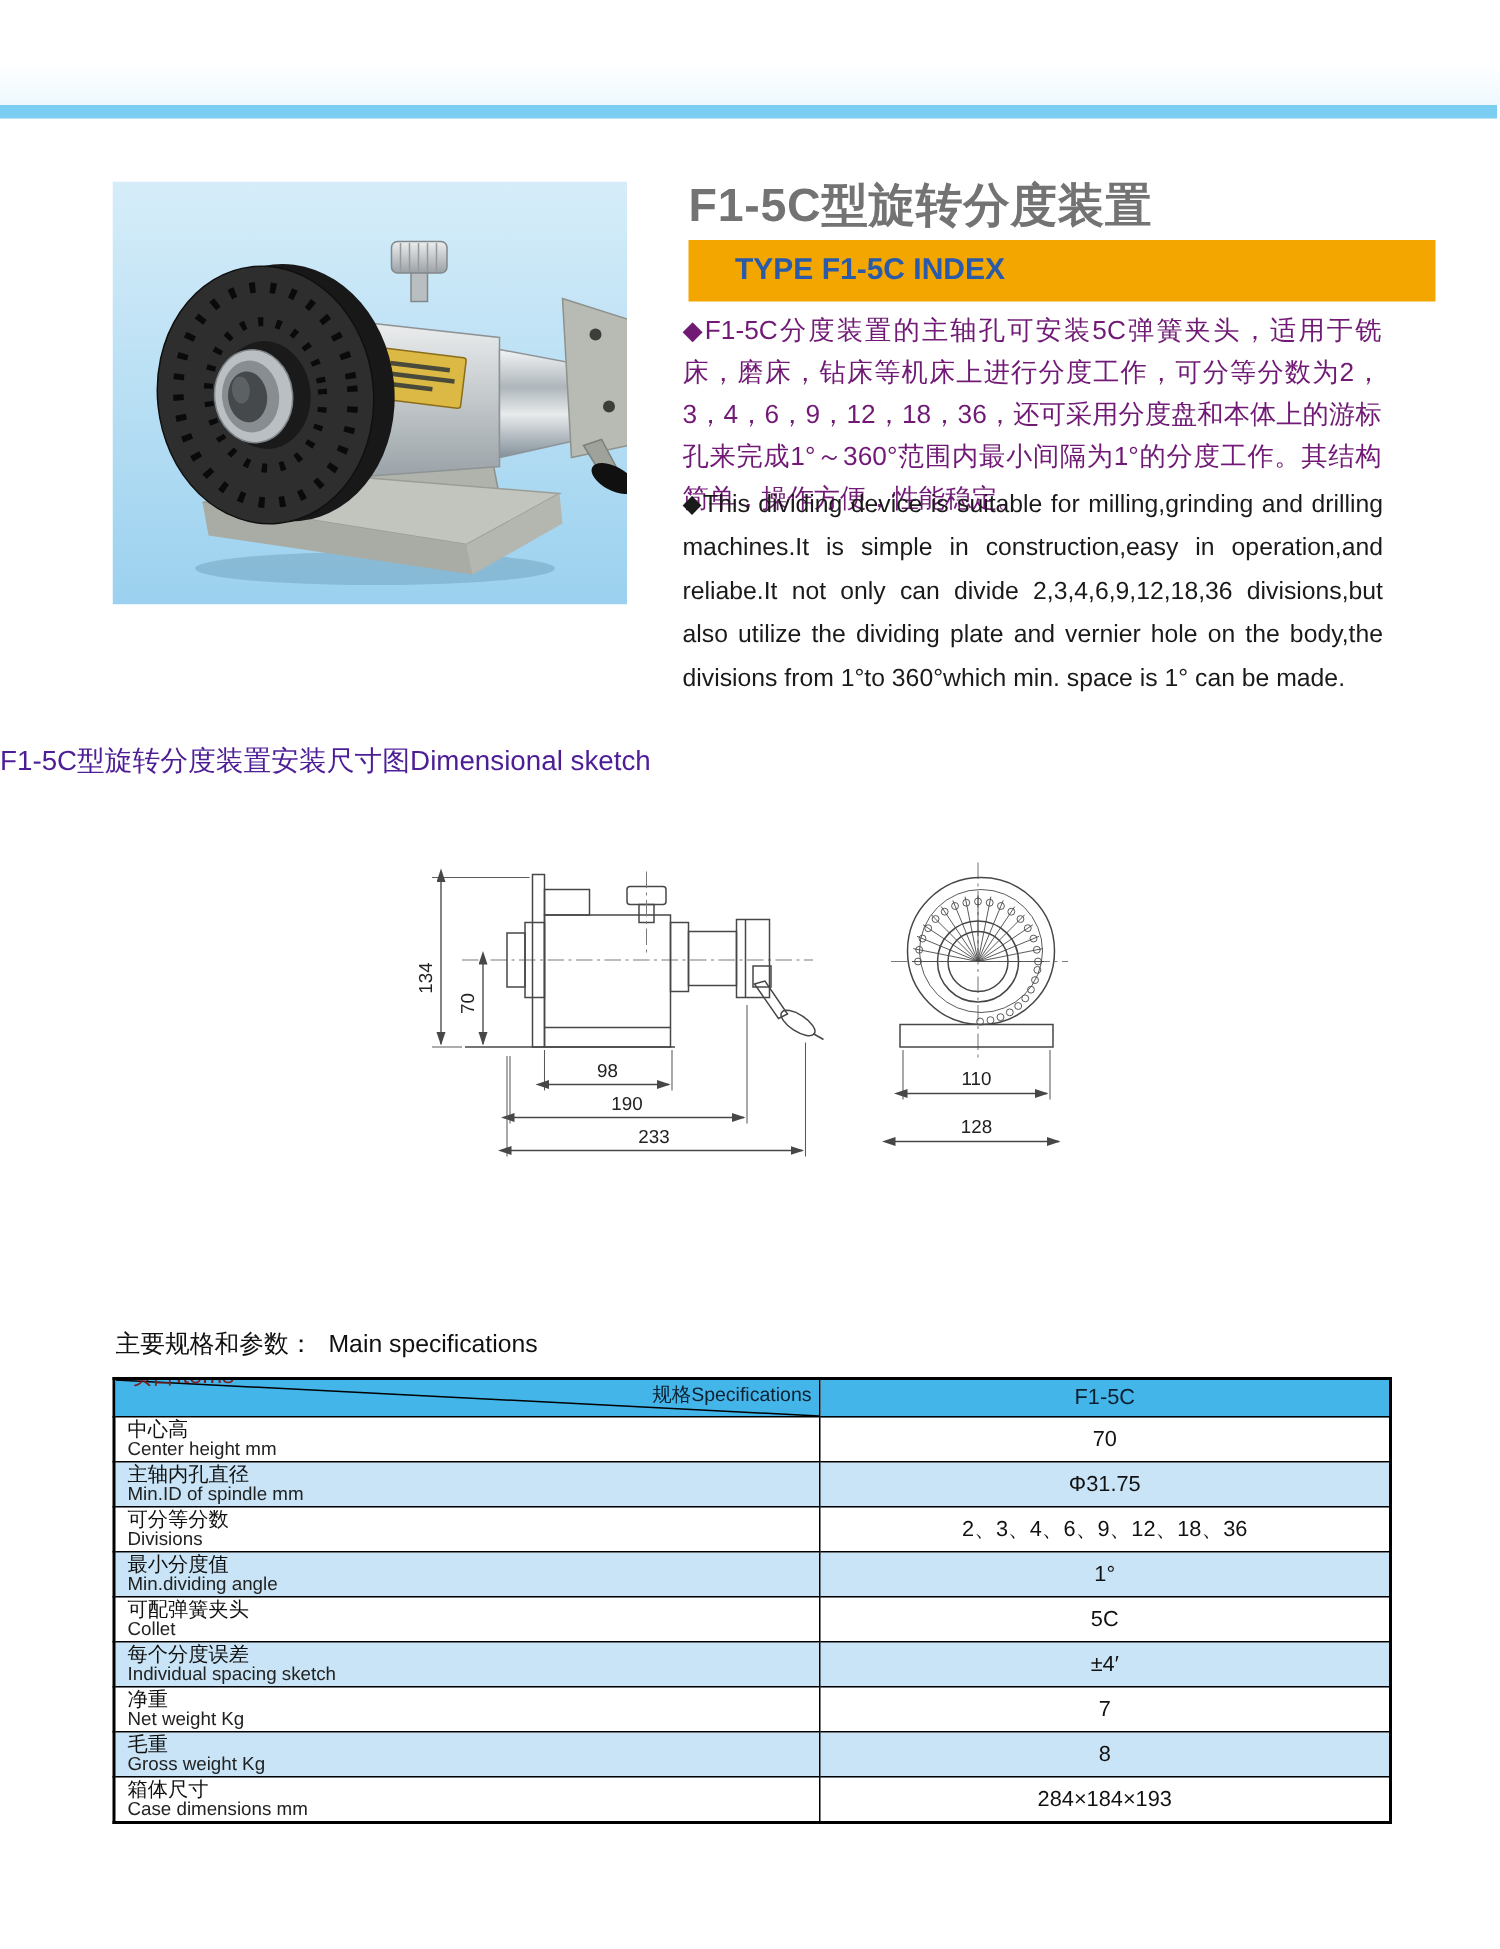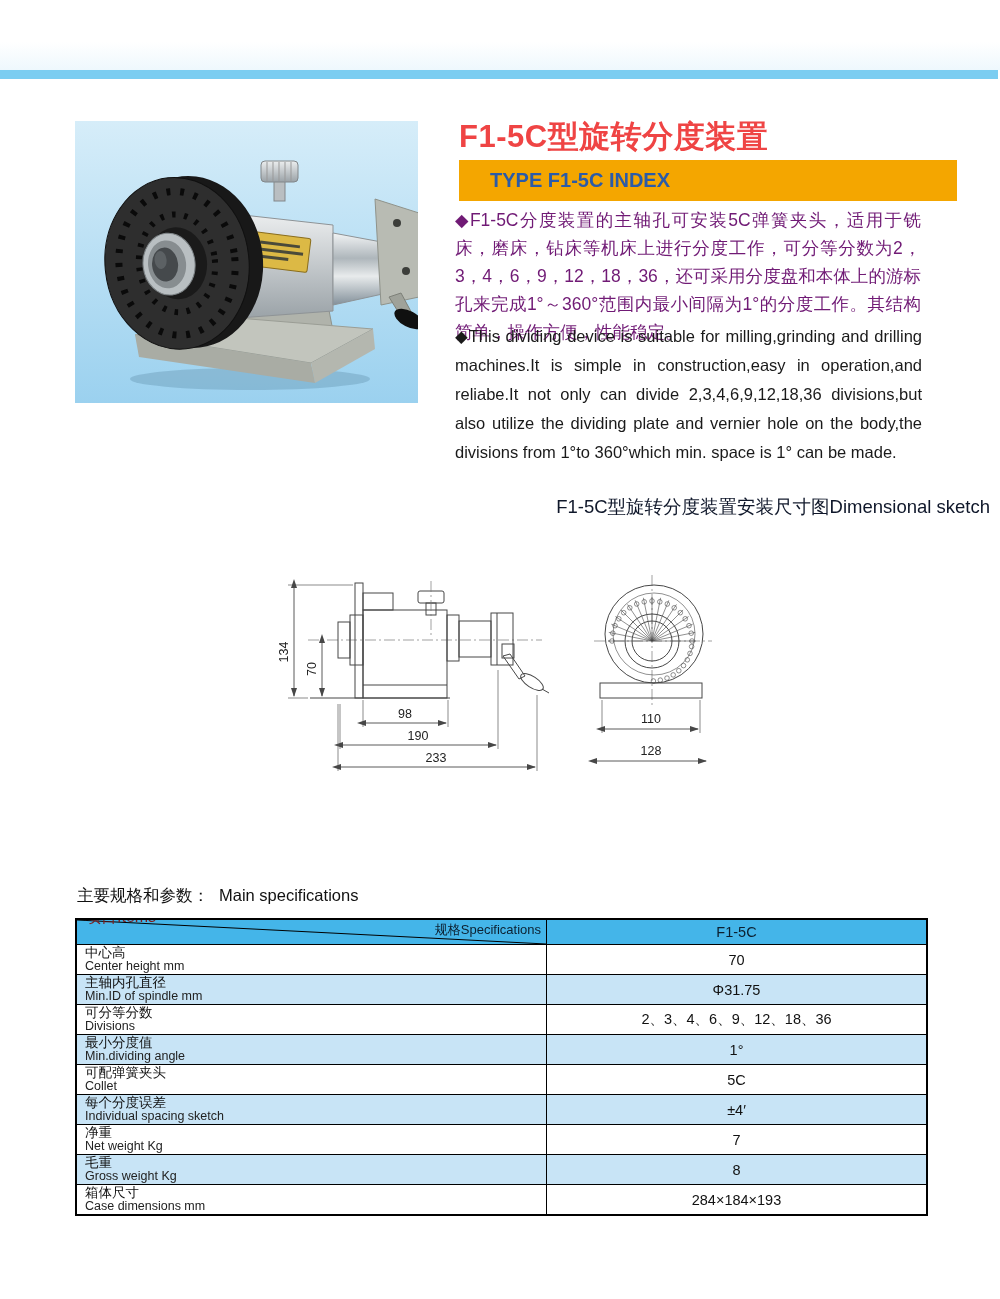--- a/index.html
+++ b/index.html
@@ -7,31 +7,31 @@
     position:relative;width:1000px;height:1299px;background:#fff;overflow:hidden;
     font-family:"Liberation Sans","DejaVu Sans",sans-serif;color:#1c1c1c;
   }
   .top-fade{position:absolute;left:0;top:42px;width:100%;height:28px;
     background:linear-gradient(#ffffff,#eef8fd);}
   .top-bar{position:absolute;left:0;top:70px;width:998px;height:9px;background:#7bcdf1;}
 
   .photo{position:absolute;left:75px;top:121px;width:343px;height:282px;}
 
   .title{position:absolute;left:459px;top:116px;width:470px;
-    font-size:31px;font-weight:bold;color:#ef4444;letter-spacing:0.5px;}
+    font-size:31px;font-weight:bold;color:#737373;letter-spacing:0.5px;}
   .banner{position:absolute;left:459px;top:160px;width:498px;height:41px;background:#f4a600;}
   .banner span{display:block;padding-left:31px;line-height:41px;
     font-size:20px;font-weight:600;color:#2b5ba8;}
   .desc-cn{position:absolute;left:455px;top:206px;width:466px;margin:0;
     font-size:17.5px;line-height:28px;text-align:justify;color:#701a75;}
   .desc-en{position:absolute;left:455px;top:322px;width:467px;margin:0;
     font-size:16.5px;line-height:29px;text-align:justify;color:#1a1a1a;}
 
-  .sketch-heading{position:absolute;left:0;top:494px;width:990px;text-align:right;
-    font-size:18.5px;color:#0f172a;}
+  .sketch-heading{position:absolute;left:0;top:494px;width:990px;text-align:left;
+    font-size:18.5px;color:#4c1d95;}
   .sketch{position:absolute;left:250px;top:552px;}
 
   .specs-heading{position:absolute;left:77px;top:885px;font-size:16.5px;color:#111;}
   .specs-heading .en{margin-left:10px;}
 
   table.specs{position:absolute;left:75px;top:918px;width:850px;
     border-collapse:collapse;table-layout:fixed;}
   table.specs,table.specs td,table.specs th{border:1px solid #000;}
   table.specs{border:2px solid #000;}
   th.diag{position:relative;width:469px;height:24px;background:#44b5e9;

